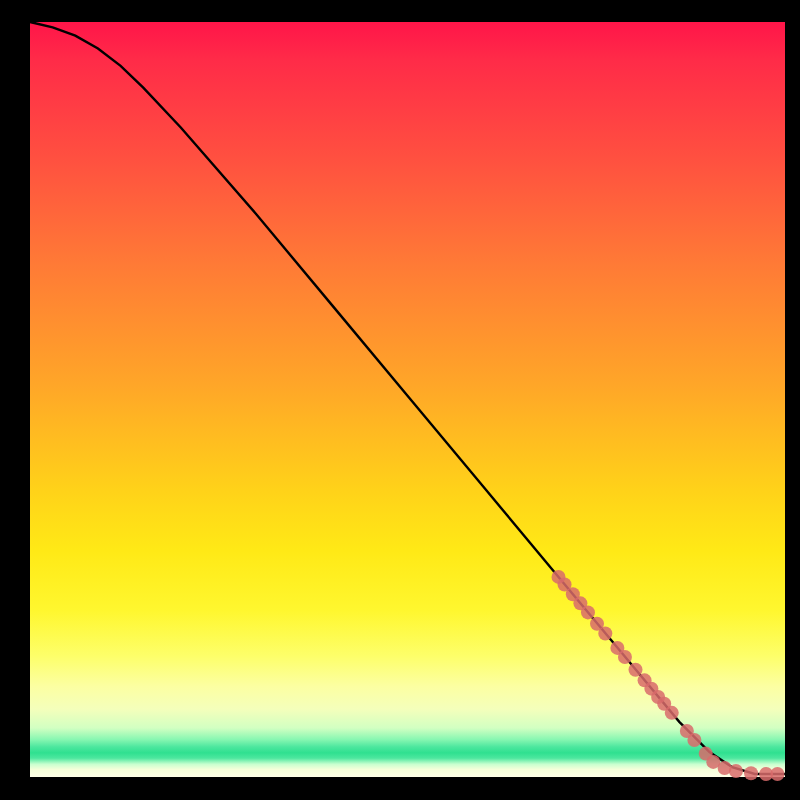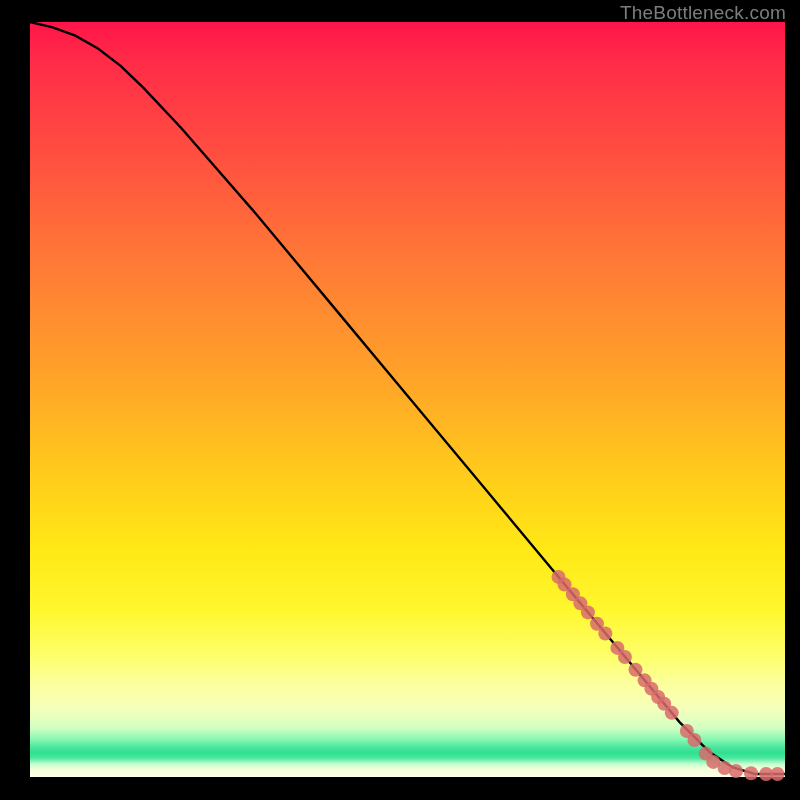--- a/index.html
+++ b/index.html
@@ -93,14 +93,13 @@
           <circle cx="675.73" cy="731.60" r="7" fill="#d86b6b" fill-opacity="0.85"></circle>
           <circle cx="683.27" cy="739.90" r="7" fill="#d86b6b" fill-opacity="0.85"></circle>
           <circle cx="694.60" cy="745.94" r="7" fill="#d86b6b" fill-opacity="0.85"></circle>
           <circle cx="705.93" cy="748.96" r="7" fill="#d86b6b" fill-opacity="0.85"></circle>
           <circle cx="721.02" cy="751.23" r="7" fill="#d86b6b" fill-opacity="0.85"></circle>
           <circle cx="736.13" cy="751.98" r="7" fill="#d86b6b" fill-opacity="0.85"></circle>
           <circle cx="747.45" cy="751.98" r="7" fill="#d86b6b" fill-opacity="0.85"></circle>
         </g>
     </svg>
   </div>
-  <div class="attr">TheBottleneck.com</div>
 </div>
 
 </body></html>

